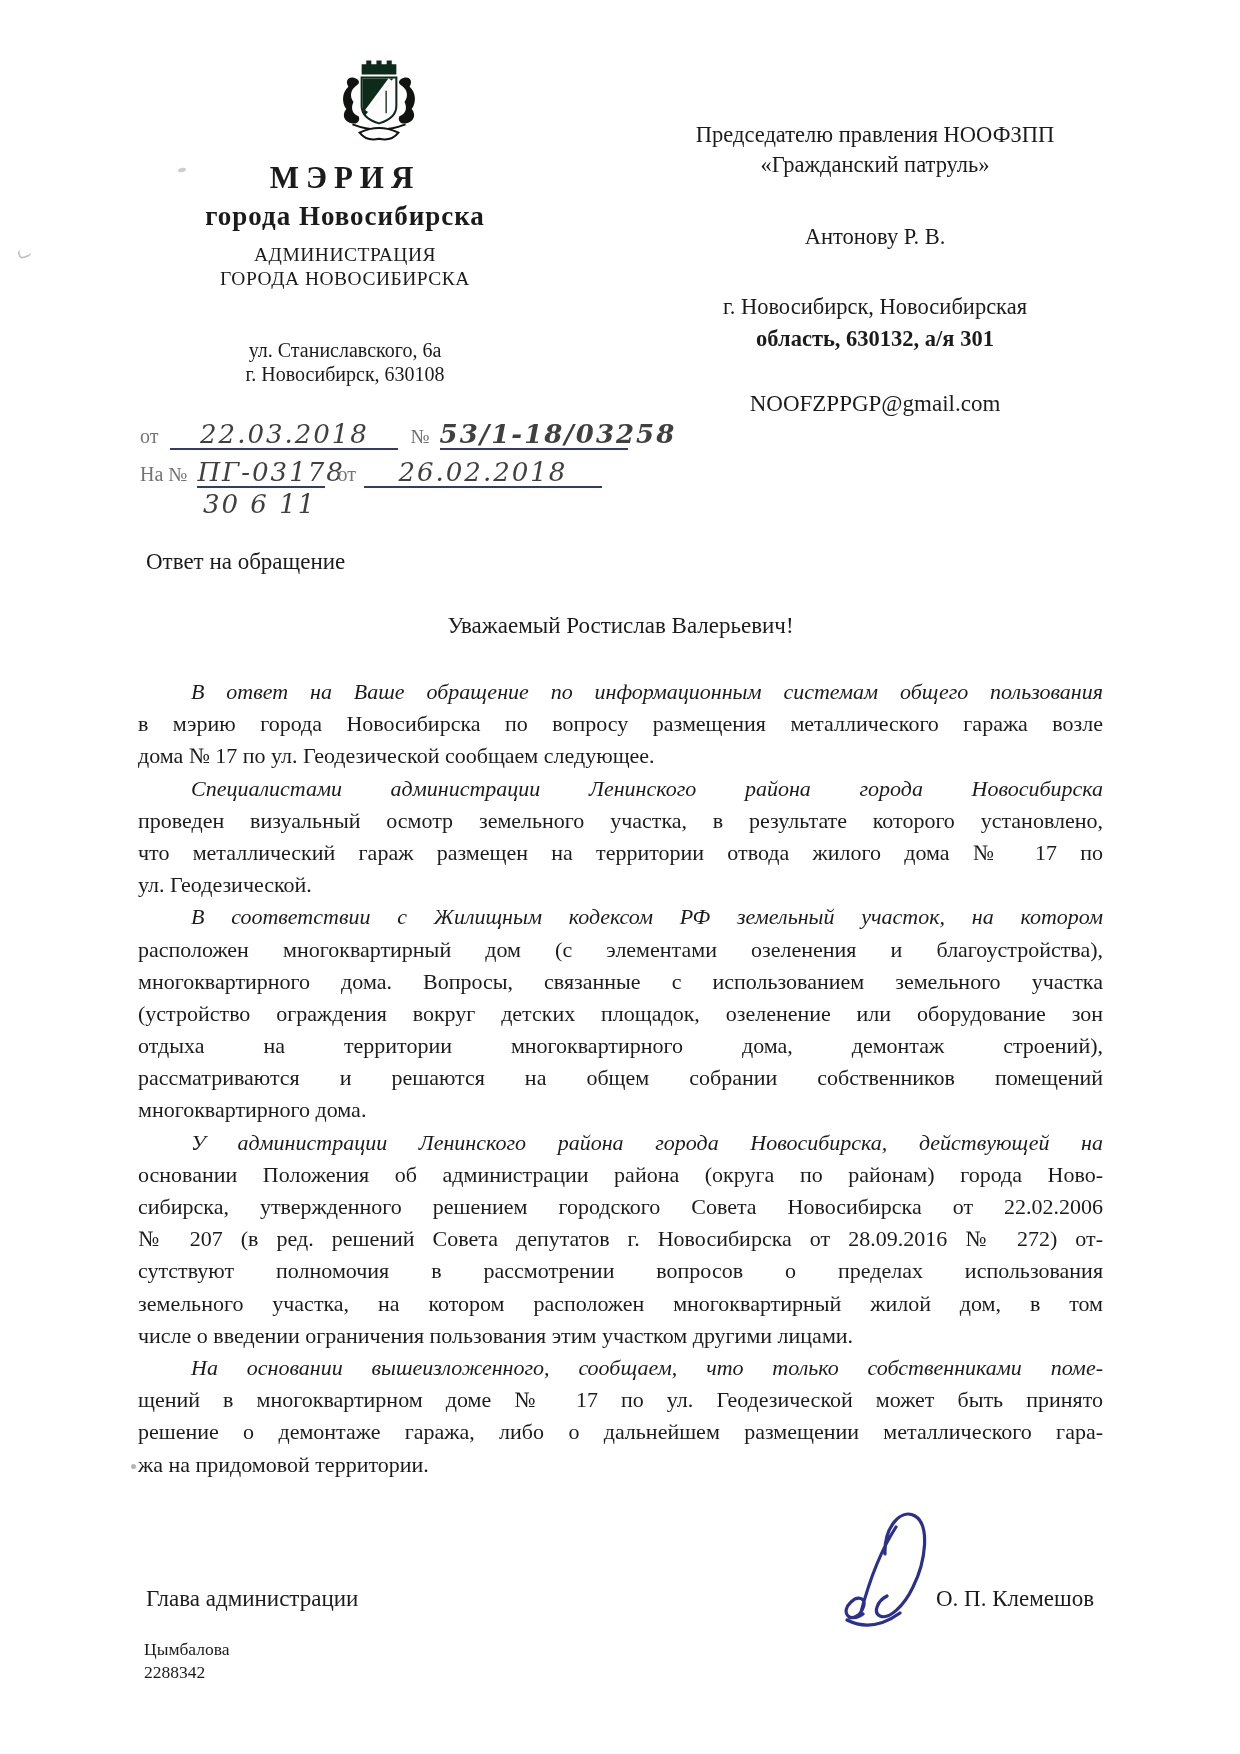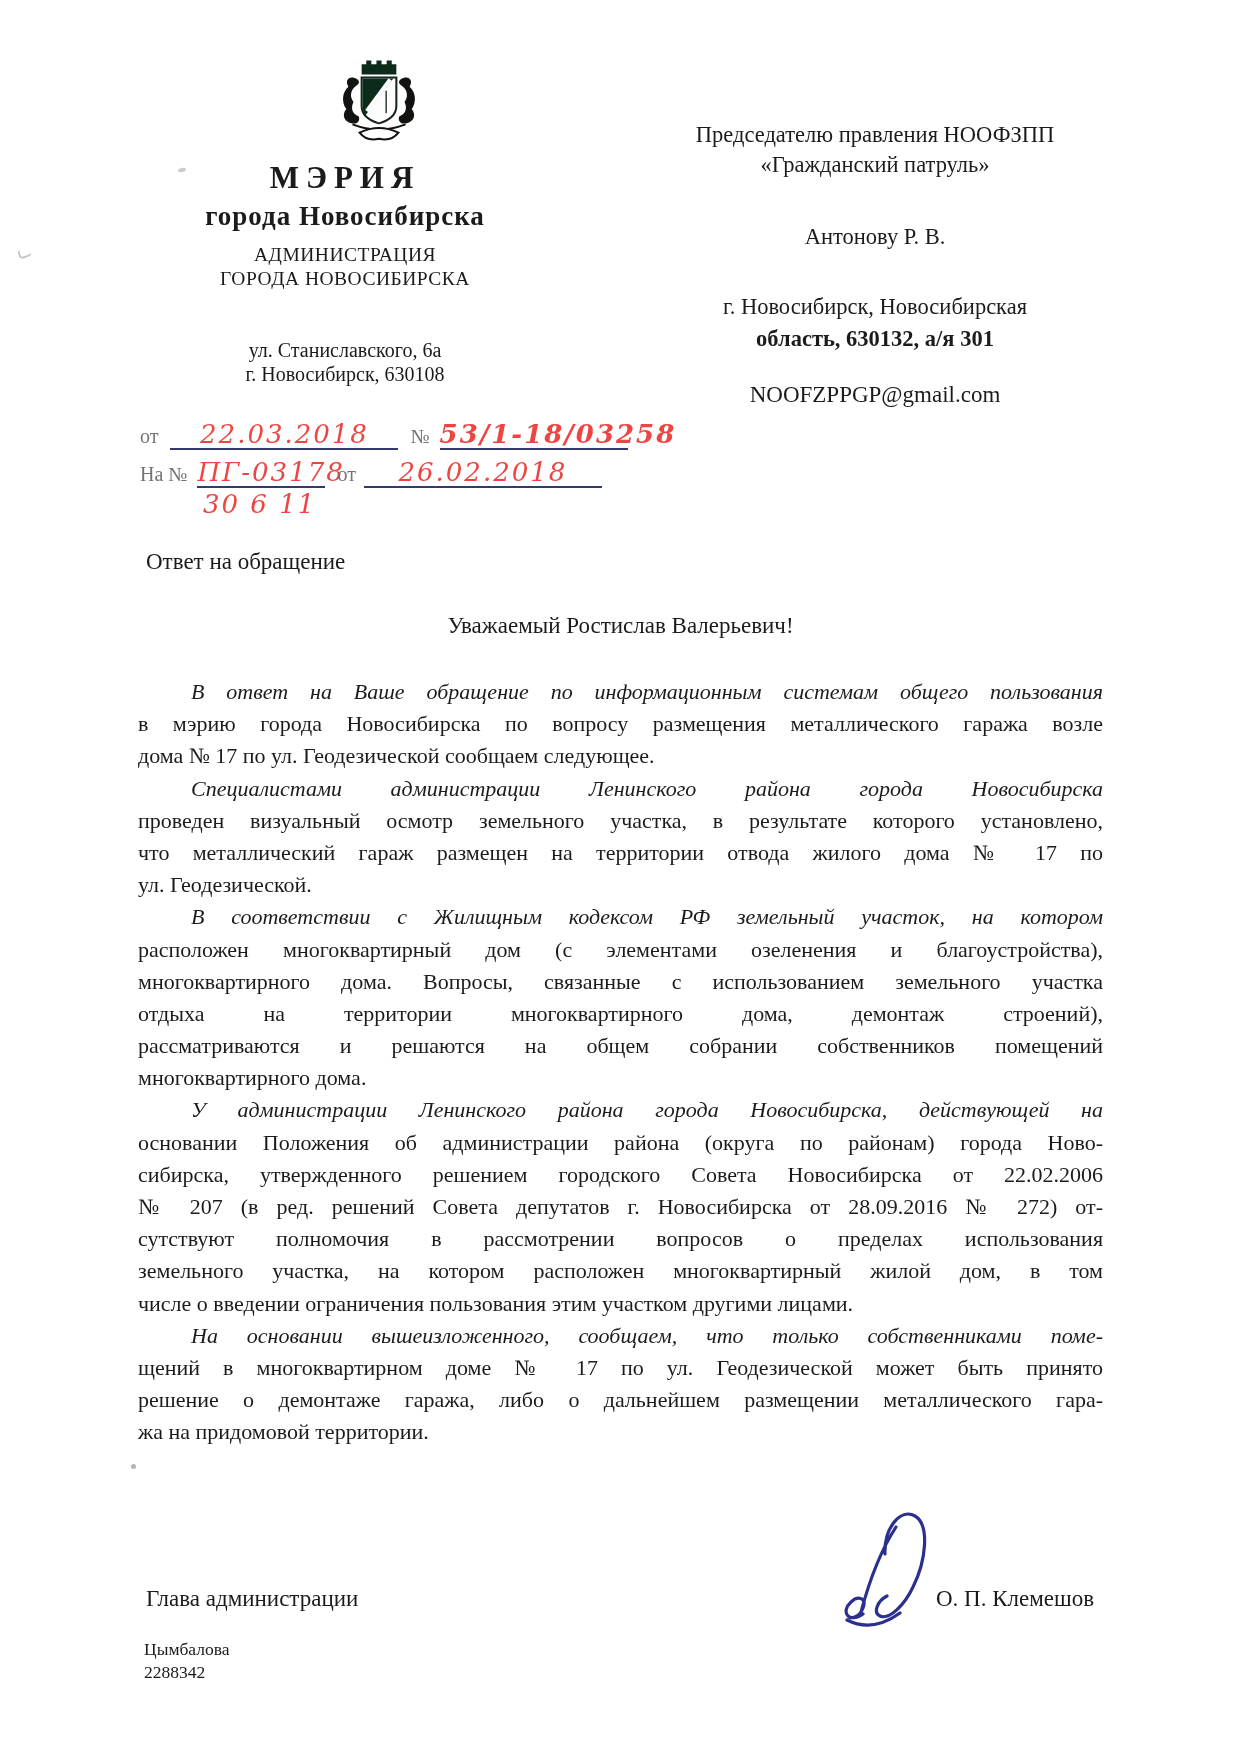--- a/index.html
+++ b/index.html
@@ -18,37 +18,37 @@
         font-size:19.5px; line-height:23.5px; letter-spacing:0.5px;}
   .addr{position:absolute; left:95px; top:338px; width:500px; text-align:center;
         font-size:20px; line-height:24px;}
   .phone{position:absolute; left:95px; top:387px; width:500px; text-align:center;
         font-size:19.5px;}
   
   .refrow{position:absolute; left:140px; white-space:nowrap;}
   .row1{top:421px;}
   .row2{top:459px;}
   .lbl{font-size:20px; color:#737373;}
-  .hw{font-family:"DejaVu Serif",serif; font-style:italic; color:#ef4444;
+  .hw{font-family:"DejaVu Serif",serif; font-style:italic; color:#404040;
       font-size:26px; letter-spacing:2px;}
   .u{display:inline-block; text-align:center; border-bottom:2px solid #343a6a;
      vertical-align:baseline; line-height:26px; padding-bottom:1px;}
   .w1{width:228px;}
   .w2{width:188px; margin-left:6px;font-weight:bold;}
   .w3{width:128px; margin-left:6px;}
   .w4{width:238px; margin-left:4px;}
   .m8{margin-left:8px;}
   .extra{position:absolute; left:203px; top:489px; font-size:26px;}
   
   .recipient{position:absolute; left:635px; top:120px; width:480px; text-align:center;
              font-size:22.5px; line-height:30px;}
   .rname{margin-top:42px;}
   .raddr1{margin-top:40px;}
   .raddr2{line-height:34px;font-weight:bold;}
-  .remail{margin-top:24px; font-size:23px;}
+  .remail{margin-top:33px; font-size:23px;}
   
   .subject{position:absolute; left:146px; top:549px; font-size:23px;}
   .salutation{position:absolute; left:138px; top:613px; width:965px; text-align:center;
               font-size:23px;}
   .body{position:absolute; left:138px; top:676px; width:965px; font-size:22px;}
   .para .line{height:32.2px; line-height:32.2px; text-align:justify;
               text-align-last:justify;}
   .para .line.first{text-indent:53px;font-style:italic;}
   .para .line.last{text-align-last:left;}
   
@@ -129,20 +129,21 @@
       <div class="para">
         <div class="line first">Специалистами администрации Ленинского района города Новосибирска</div>
         <div class="line">проведен визуальный осмотр земельного участка, в результате которого установлено,</div>
         <div class="line">что металлический гараж размещен на территории отвода жилого дома № 17 по</div>
         <div class="line last">ул. Геодезической.</div>
       </div>
       <div class="para">
         <div class="line first">В соответствии с Жилищным кодексом РФ земельный участок, на котором</div>
         <div class="line">расположен многоквартирный дом (с элементами озеленения и благоустройства),</div>
         <div class="line">многоквартирного дома. Вопросы, связанные с использованием земельного участка</div>
+        <div class="line">(устройство ограждения вокруг детских площадок, озеленение или оборудование зон</div>
         <div class="line">отдыха на территории многоквартирного дома, демонтаж строений),</div>
         <div class="line">рассматриваются и решаются на общем собрании собственников помещений</div>
         <div class="line last">многоквартирного дома.</div>
       </div>
       <div class="para">
         <div class="line first">У администрации Ленинского района города Новосибирска, действующей на</div>
         <div class="line">основании Положения об администрации района (округа по районам) города Ново-</div>
         <div class="line">сибирска, утвержденного решением городского Совета Новосибирска от 22.02.2006</div>
         <div class="line">№ 207 (в ред. решений Совета депутатов г. Новосибирска от 28.09.2016 № 272) от-</div>
         <div class="line">сутствуют полномочия в рассмотрении вопросов о пределах использования</div>

